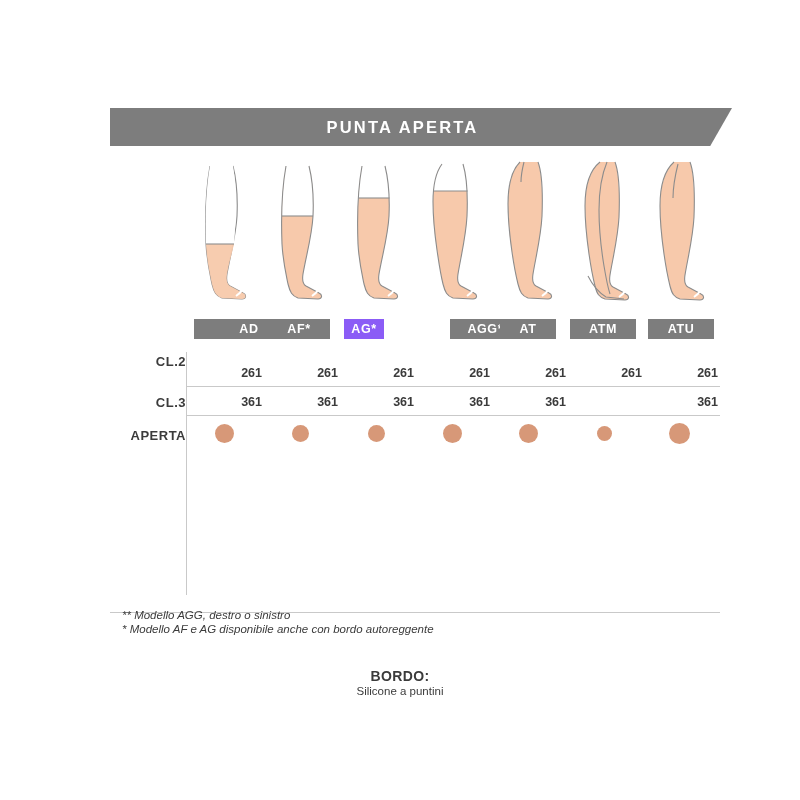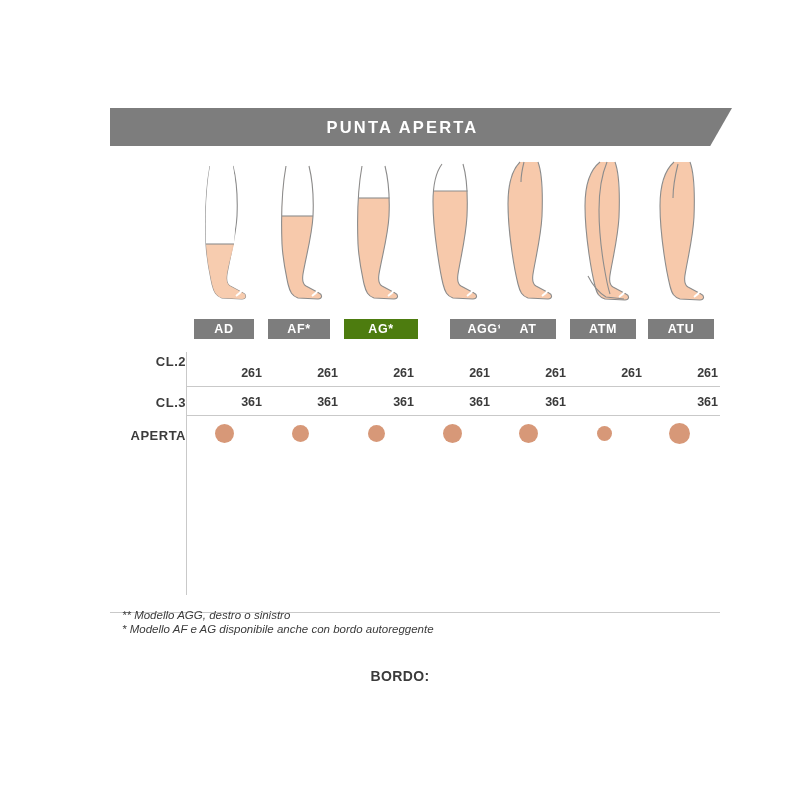--- a/index.html
+++ b/index.html
@@ -265,23 +265,23 @@
         <g fill="none" stroke="#8c8c8c" stroke-width="1.1">
           <path d="M32 4 C23 12 18 28 18 48 C18 68 20 82 22 96 C24 110 26 120 28 128 C30 136 32 139 38 141 L58 142 C62 142 63 138 59 136 L46 129 C43 127 42 123 43 117 C46 99 51 79 52 59 C53 33 51 12 48 4"></path>
           <path d="M36 6 C33 18 31 30 31 40"></path>
         </g>
         <path d="M52 139 C55 137 57 135 58 133" stroke="#ffffff" stroke-width="2" fill="none"></path>
       </svg>
     </div>
   </div>
 
   <div class="codes">
-    <div class="code-chip" style="left: 8px; width: 60px; background: rgb(125, 125, 125);">AD</div>
+    <div class="code-chip" style="left: 8px; width: 60px; background: rgb(125, 125, 125); padding-left: 25px;">AD</div>
     <div class="code-chip" style="left: 82px; width: 62px; background: rgb(125, 125, 125);">AF*</div>
-    <div class="code-chip" style="left: 158px; width: 74px; background: #4d7c0f;">AG*</div>
+    <div class="code-chip" style="left: 158px; width: 40px; background: #8b5cf6;">AG*</div>
     <div class="code-chip" style="left: 228px; width: 76px; background: rgb(125, 125, 125); margin-left: 36px;">AGG**</div>
     <div class="code-chip" style="left: 314px; width: 56px; background: rgb(125, 125, 125);">AT</div>
     <div class="code-chip" style="left: 384px; width: 66px; background: rgb(125, 125, 125);">ATM</div>
     <div class="code-chip" style="left: 462px; width: 66px; background: rgb(125, 125, 125);">ATU</div>
   </div>
 
   <div class="table-area">
     <div class="vrule"></div>
 
     <div class="row-label" style="top:2px;">CL.2</div>
@@ -312,14 +312,15 @@
     <div class="dot" style="left: 409px; top: 72px; width: 19px; height: 19px; background: rgb(215, 152, 120);"></div>
     <div class="dot" style="left: 487px; top: 74px; width: 15px; height: 15px; background: rgb(215, 152, 120);"></div>
     <div class="dot" style="left: 559px; top: 71px; width: 21px; height: 21px; background: rgb(215, 152, 120);"></div>
   </div>
 
   <div class="foot-rule"></div>
   <div class="note note-1">*  Modello AF e AG disponibile anche con bordo autoreggente</div>
   <div class="note note-2">** Modello AGG, destro o sinistro</div>
 
   <div class="bordo-title">BORDO:</div>
+  <div class="bordo-sub">Silicone a puntini</div>
 
 </div>
 
 </body></html>

